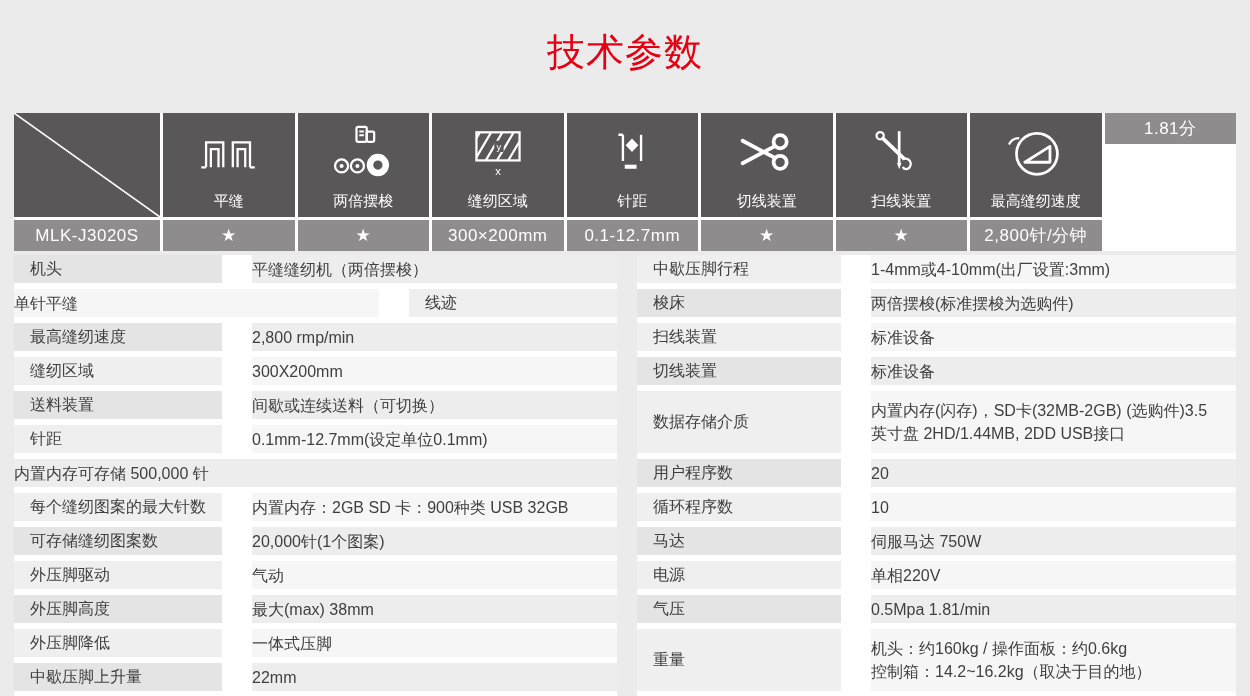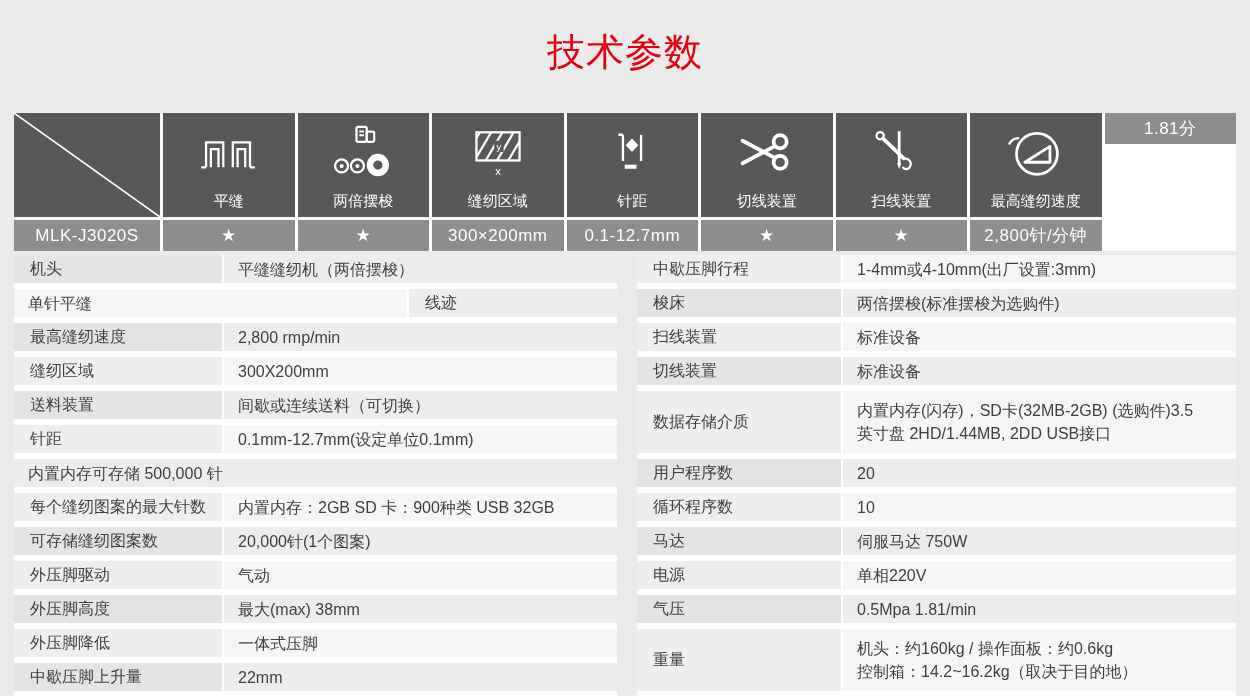--- a/index.html
+++ b/index.html
@@ -42,27 +42,27 @@
   .sub-cell{
     height:31px;background:var(--header-mid);color:#ffffff;
     font-size:17px;display:flex;align-items:center;justify-content:center;
     white-space:nowrap;letter-spacing:.5px;
   }
   .diagonal-cell svg{position:absolute;left:0;top:0;width:100%;height:100%}
   
   .spec-table{position:absolute;top:255px;background:#ffffff}
   .spec-table.left{left:14px;width:603px}
   .spec-table.right{left:637px;width:599px}
-  .srow{display:flex;gap:2px;height:28px;margin-bottom:6px}
+  .srow{display:flex;gap:30px;height:28px;margin-bottom:6px}
   .srow:last-child{margin-bottom:12px}
   .srow.tall{height:62px}
   .cell{display:flex;align-items:center;font-size:16px;color:#3f3f3f}
   .cell.label{flex:0 0 208px;padding-left:16px}
   .spec-table.right .cell.label{flex-basis:204px}
-  .cell.value{flex:1 1 auto;padding-left:14px;white-space:pre-line;line-height:23px}
+  .cell.value{flex:1 1 auto;white-space:pre-line;line-height:23px}
   .shade-a .label{background:var(--row-label-a)}
   .shade-a .value{background:var(--row-value-a)}
   .shade-b .label{background:var(--row-label-b)}
   .shade-b .value{background:var(--row-value-b)}
 </style>
 </head>
 <body>
 
 <div class="title">技术参数</div>
 

